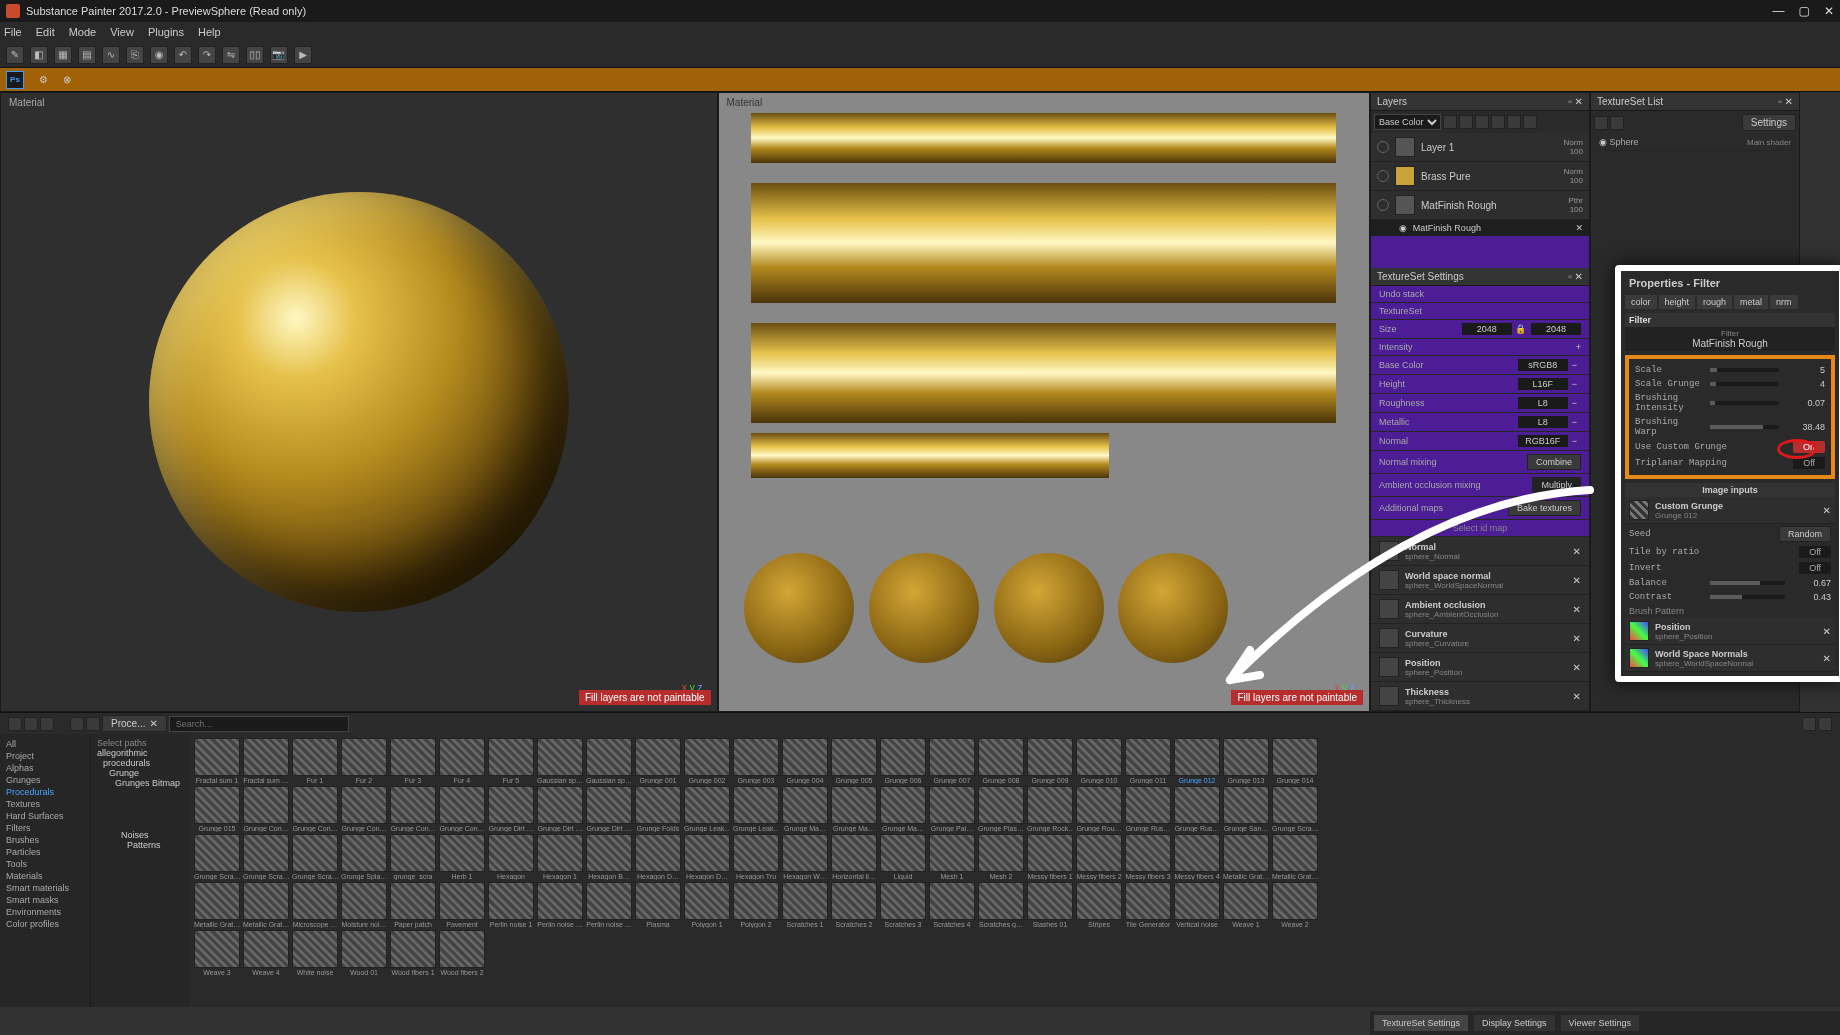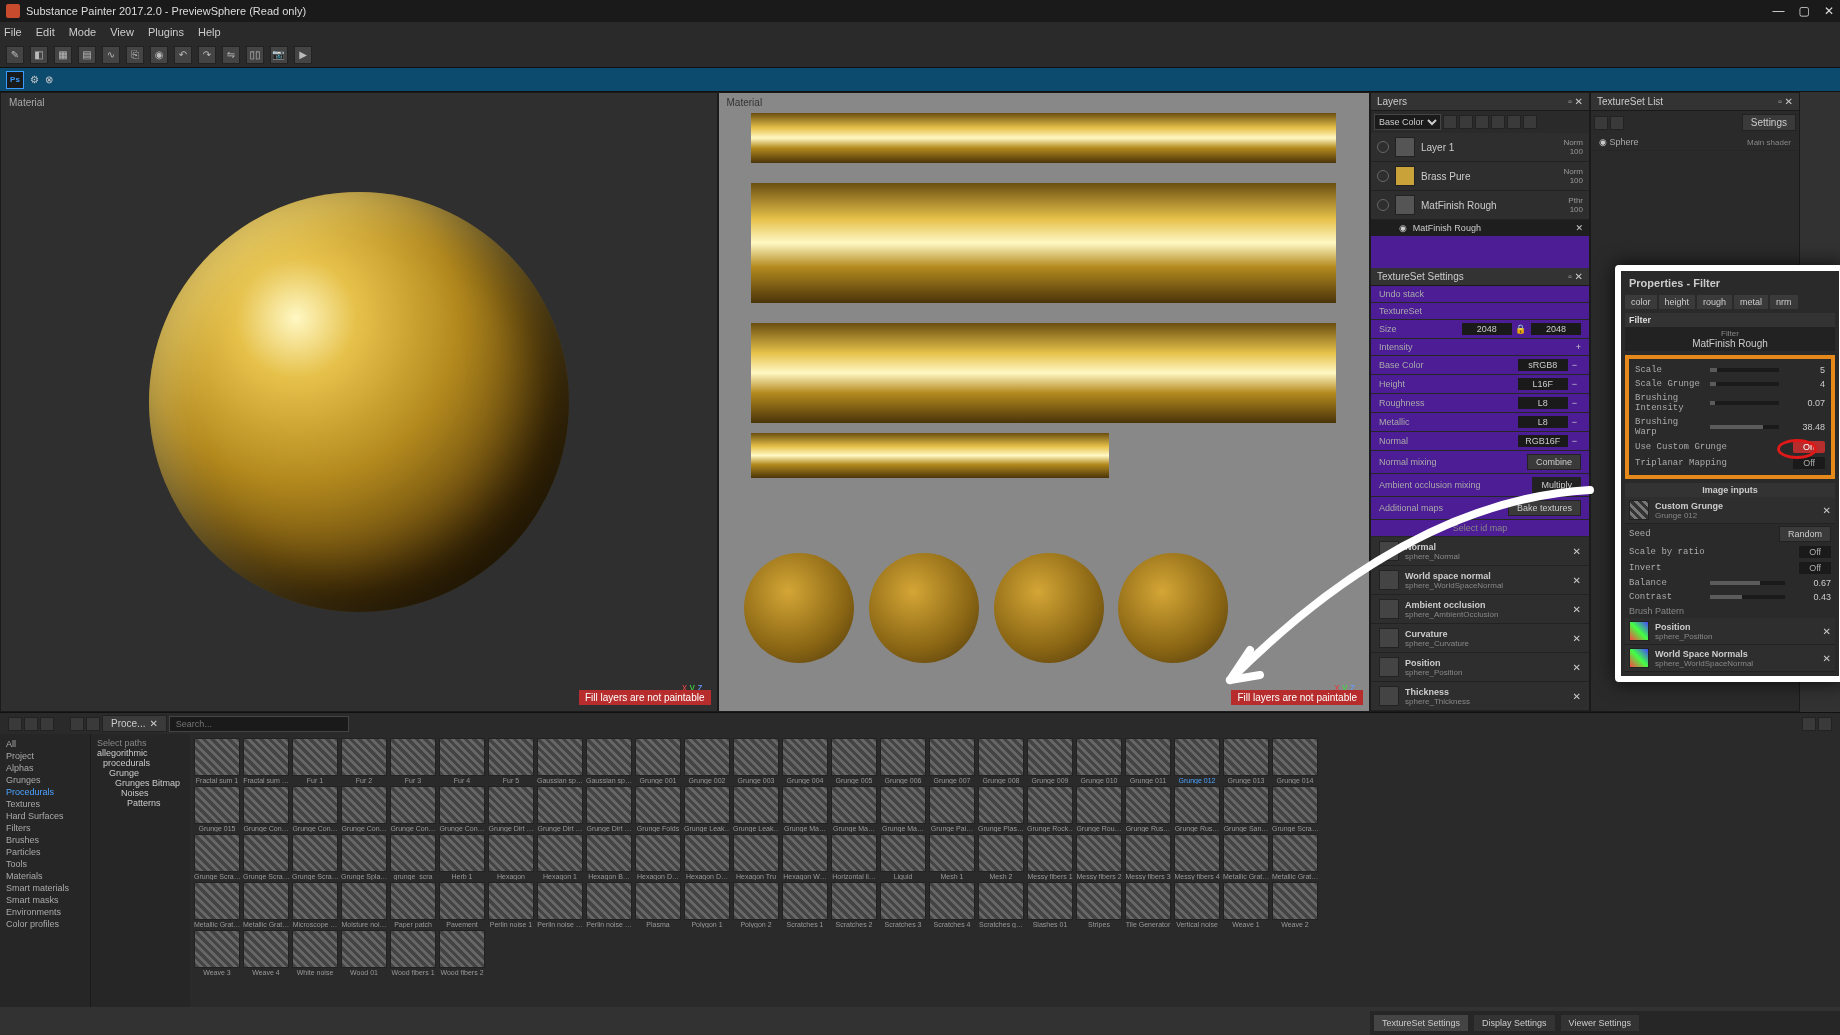--- a/index.html
+++ b/index.html
@@ -3,21 +3,21 @@
 <meta charset="utf-8">
 <style>
 * { margin:0; padding:0; box-sizing:border-box; font-family:Arial,sans-serif; }
 body { background:#323232; color:#ccc; font-size:10px; width:1840px; height:1035px; overflow:hidden; position:relative; }
 .titlebar { background:#1a1a1a; height:22px; display:flex; align-items:center; padding:0 6px; color:#ddd; font-size:11px; }
 .titlebar .sp-icon { width:14px; height:14px; background:#c94b2e; border-radius:2px; margin-right:6px; }
 .titlebar .win-ctrls { margin-left:auto; display:flex; gap:14px; font-size:12px; }
 .menubar { background:#2a2a2a; height:20px; display:flex; align-items:center; padding:0 4px; gap:14px; font-size:11px; }
 .toolbar { background:#2a2a2a; height:26px; display:flex; align-items:center; padding:0 6px; gap:6px; border-bottom:1px solid #111; }
 .toolbar .tb-btn { width:18px; height:18px; background:#444; border:1px solid #222; display:flex; align-items:center; justify-content:center; font-size:10px; color:#bbb; }
-.toolbar2 { background:#0c4a6e; height:24px; display:flex; align-items:center; padding:0 6px; gap:6px; border-bottom:1px solid #111; }
+.toolbar2 { background:#a16207; height:24px; display:flex; align-items:center; padding:0 6px; gap:15px; border-bottom:1px solid #111; }
 .toolbar2 .ps-icon { width:18px; height:18px; background:#1a1a1a; border:1px solid #3a9cff; color:#3a9cff; font-size:8px; display:flex; align-items:center; justify-content:center; font-weight:bold; }
 .main { display:flex; height:620px; }
 .viewport { flex:1; background:#2f2f2f; position:relative; border:1px solid #1a1a1a; }
 .vp-label { position:absolute; top:4px; left:8px; color:#aaa; font-size:10px; }
 .vp-warn { position:absolute; bottom:6px; right:6px; background:#b72d2d; color:#fff; padding:2px 6px; font-size:10px; }
 .axis { position:absolute; bottom:18px; right:14px; font-size:10px; }
 .right-col { width:470px; display:flex; }
 .layers-col { width:210px; background:#4c1d95; border:1px solid #1a1a1a; display:flex; flex-direction:column; }
 .panel-hdr { background:#333; padding:3px 6px; font-size:10px; display:flex; align-items:center; border-bottom:1px solid #1a1a1a; }
 .panel-hdr .close { margin-left:auto; }
@@ -341,21 +341,21 @@
         <div>Smart masks</div>
         <div>Environments</div>
         <div>Color profiles</div>
       </div>
     <div class="shelf-tree" id="shelf-tree">
         <div style="padding-left: 0px; color: rgb(136, 136, 136);">Select paths</div>
         <div style="padding-left: 0px;">allegorithmic</div>
         <div style="padding-left: 6px;">procedurals</div>
         <div style="padding-left: 12px;">Grunge</div>
         <div style="padding-left: 18px;">Grunges Bitmap</div>
-        <div style="padding-left: 24px;">Noises</div>
+        <div style="padding-left: 24px; margin-top: 42px;">Noises</div>
         <div style="padding-left: 30px;">Patterns</div>
       </div>
     <div class="shelf-grid" id="shelf-grid">
         <div class="sg-row">
           <div class="sg-item">
             <div class="sg-thumb"></div>
             <div class="sg-lbl">Fractal sum 1</div>
           </div>
           <div class="sg-item">
             <div class="sg-thumb"></div>
@@ -825,21 +825,21 @@
   <div class="map-row" style="padding:3px 4px">
     <div class="mthumb" style="background:repeating-linear-gradient(45deg,#333,#333 3px,#777 3px,#777 6px)"></div>
     <div class="mtxt"><b>Custom Grunge</b><div class="sub">Grunge 012</div></div>
     <span>✕</span>
   </div>
   <div class="pp-row">
       <span class="plbl">Seed</span>
       <span class="btn">Random</span>
     </div>
   <div class="pp-row">
-      <span class="plbl">Scale by ratio</span>
+      <span class="plbl">Tile by ratio</span>
       <span class="off-btn">Off</span>
     </div>
   <div class="pp-row">
       <span class="plbl">Invert</span>
       <span class="off-btn">Off</span>
     </div>
   <div class="pp-row">
       <span class="plbl">Balance</span>
       <div class="pp-slider">
         <div class="bar" style="width:67%"></div>

